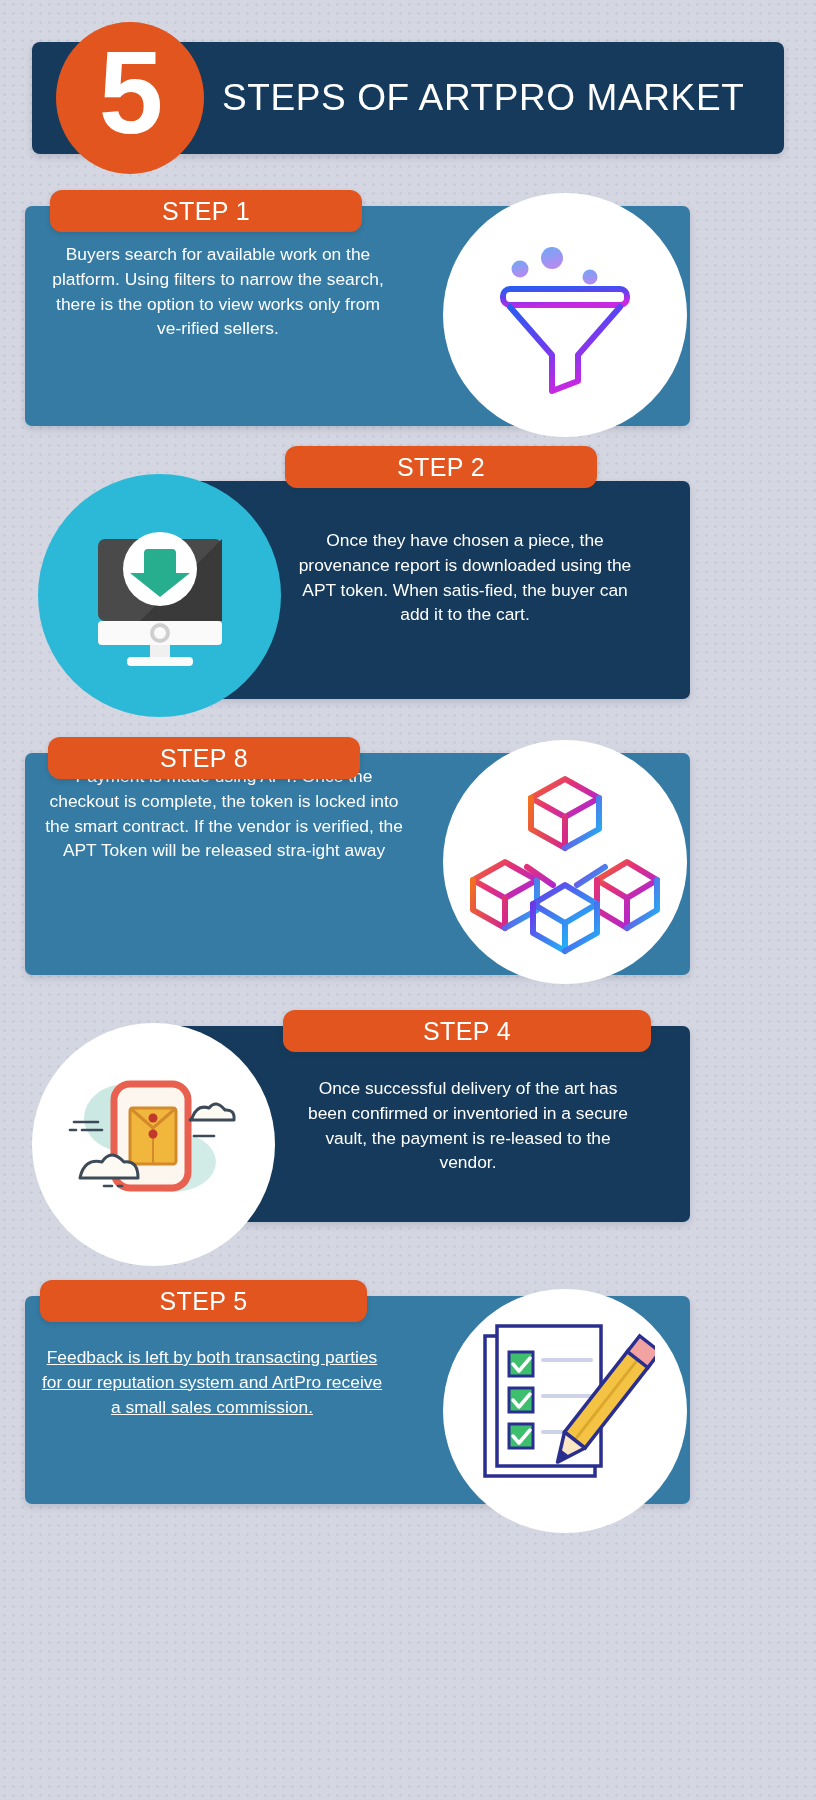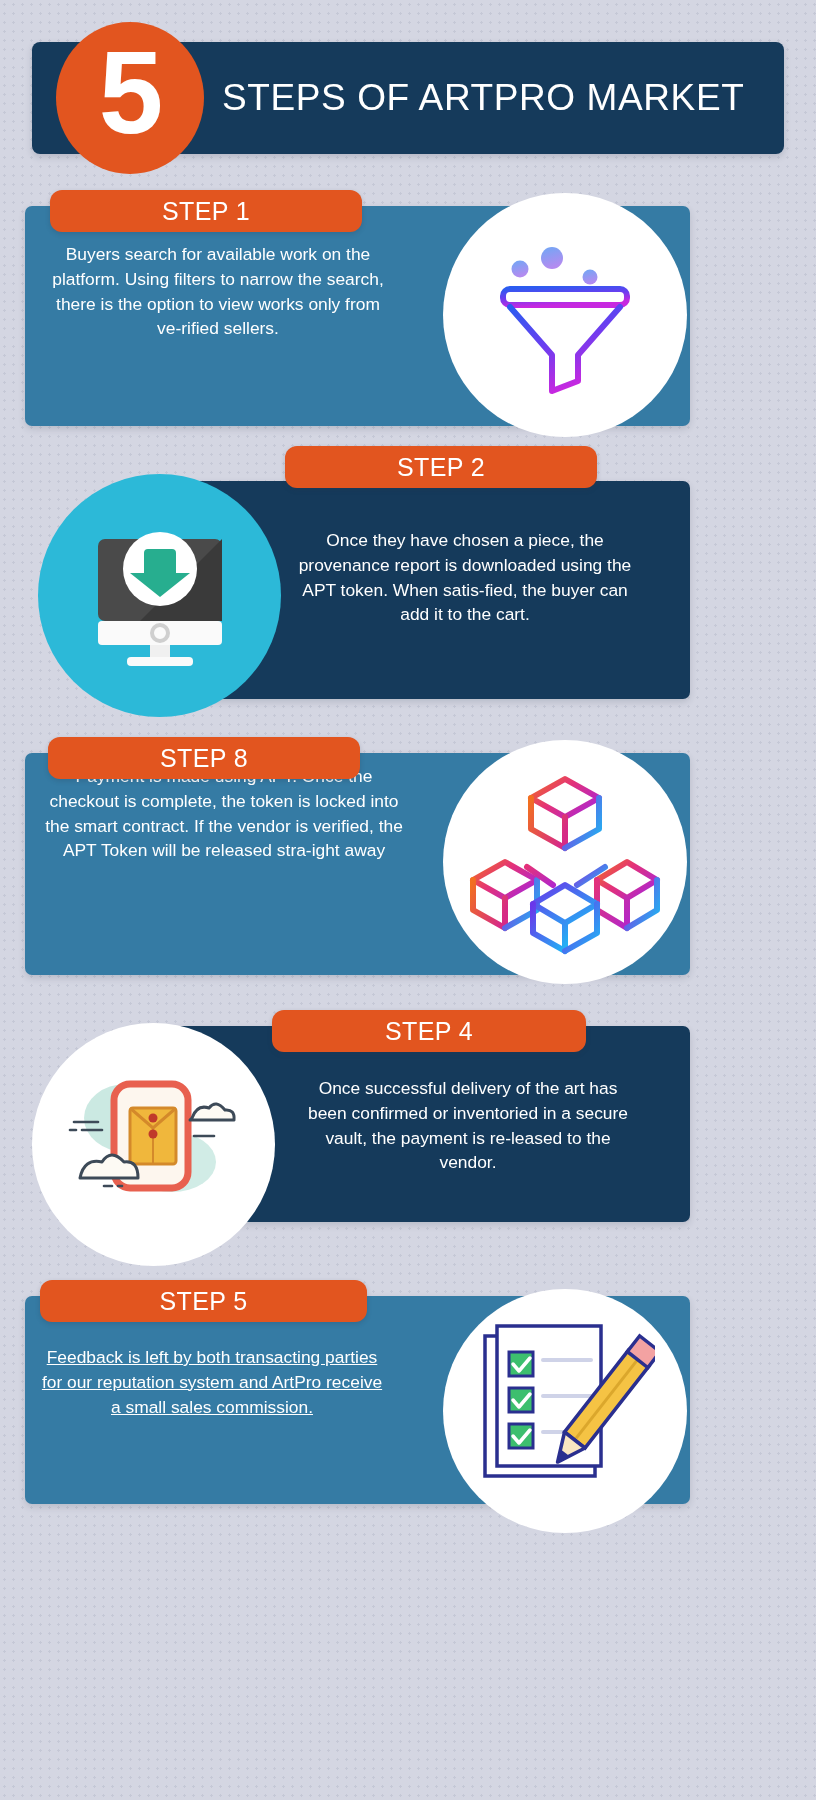--- a/index.html
+++ b/index.html
@@ -214,21 +214,21 @@
 
           <path d="M62 100 L88 118" stroke="url(#gc-link)"></path>
           <path d="M140 100 L112 118" stroke="url(#gc-right)"></path>
         </g>
       </svg>
     </div>
   </div>
 
   <div class="step">
     <div class="panel navy" style="left:126px; top:1026px; width:564px; height:196px;"></div>
-    <div class="tab" style="left:272px; top:1010px; width:314px;">
+    <div class="tab" style="left:283px; top:1010px; width:368px;">
       <span>STEP 4</span>
     </div>
     <div class="body-text" style="left:298px; top:1076px; width:340px;">Once successful delivery of the art has been confirmed or inventoried in a secure vault, the payment is re-leased to the vendor.</div>
 
     <div class="circle white" style="left:32px; top:1023px; width:243px; height:243px;">
 
       <svg width="180" height="150" viewBox="0 0 180 150">
         <ellipse cx="62" cy="48" rx="42" ry="34" fill="#b9e2d8" opacity=".75"></ellipse>
         <ellipse cx="108" cy="92" rx="44" ry="30" fill="#b9e2d8" opacity=".65"></ellipse>
         <g stroke="#3d4a58" stroke-width="2.6" fill="none" stroke-linecap="round">

